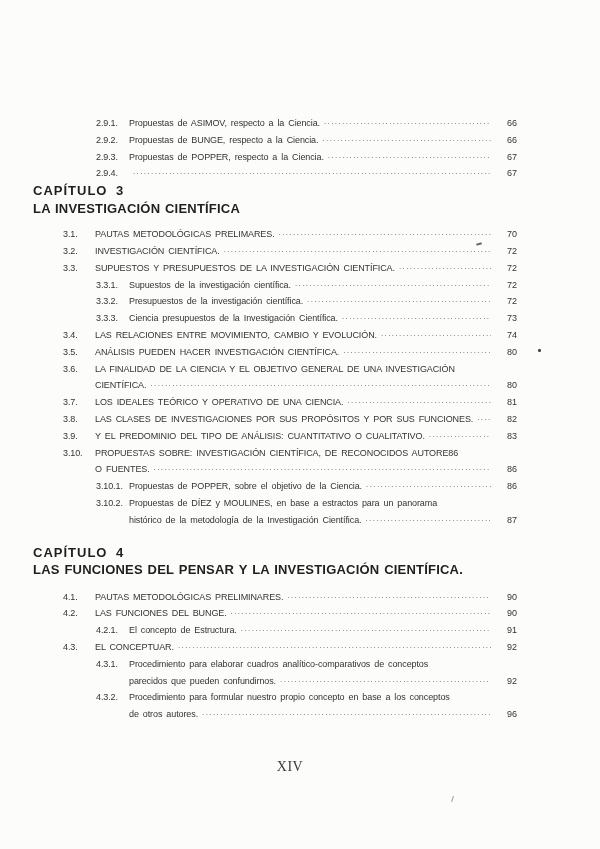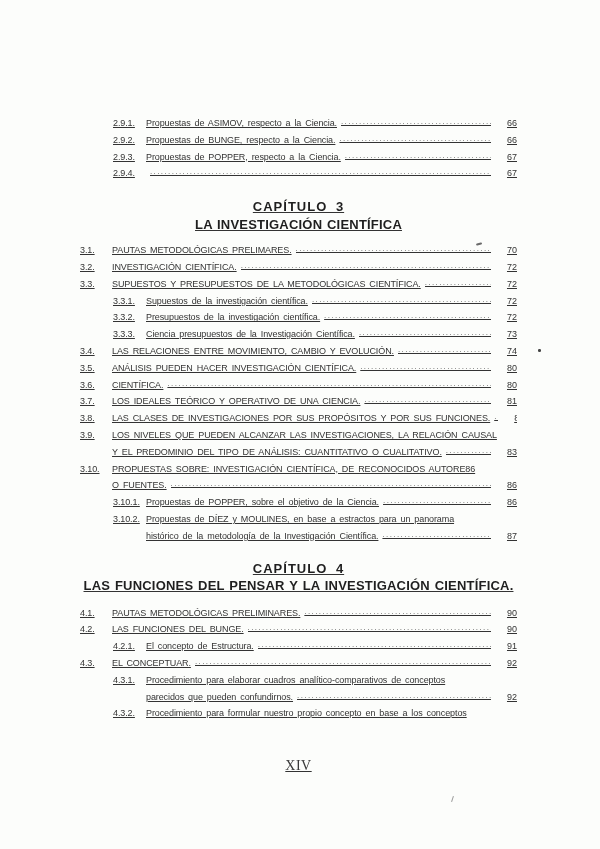--- a/index.html
+++ b/index.html
@@ -12,23 +12,22 @@
   body{
     width:600px;height:849px;overflow:hidden;
     background:var(--page-bg);
     font-family:"Liberation Sans",sans-serif;
     color:var(--ink);
     position:relative;
   }
   .page{
     box-sizing:border-box;
     width:600px;height:644px;
-    padding:115px 83px 0 80px;
+    padding:115px 83px 0 63px;
     position:relative;
-    text-decoration:underline;
   }
   
   .entry{
     display:flex;
     line-height:16.8px;
     font-size:9px;
     letter-spacing:-0.1px;
     color:var(--ink);
   }
   .entry.main{word-spacing:1.6px;}
@@ -53,22 +52,21 @@
   }
   .leader::after{
     content:"..............................................................................................................................................................................................................................";
   }
   .pg{
     flex:none;min-width:20px;text-align:right;
     font-size:9px;letter-spacing:0;word-spacing:normal;
   }
   
   .chapter{
-    text-align:center;
-    margin:16px -30px 9px -30px;
+    margin:0 -30px 9px -30px;
     color:var(--ink-strong);
     font-weight:bold;
   }
   .chapter .kicker{
     font-size:13px;line-height:17.5px;letter-spacing:1px;word-spacing:4px;
   }
   .chapter .title{
     font-size:13px;line-height:17.5px;letter-spacing:0.2px;word-spacing:1px;
   }
   .chapter.ch4{margin-top:15px;margin-bottom:10px;}
@@ -151,21 +149,21 @@
             <span class="txt">INVESTIGACIÓN CIENTÍFICA.</span>
             <span class="leader"></span>
             <span class="pg">72</span>
           </div>
         </div>
       </div>
       <div class="entry main">
         <span class="num">3.3.</span>
         <div class="body">
           <div class="line">
-            <span class="txt">SUPUESTOS Y PRESUPUESTOS DE LA METODOLÓGICAS CIENTÍFICA.</span>
+            <span class="txt">SUPUESTOS Y PRESUPUESTOS DE LA INVESTIGACIÓN CIENTÍFICA.</span>
             <span class="leader"></span>
             <span class="pg">72</span>
           </div>
         </div>
       </div>
       <div class="entry sub">
         <span class="num">3.3.1.</span>
         <div class="body">
           <div class="line">
             <span class="txt">Supuestos de la investigación científica.</span>
@@ -211,20 +209,23 @@
             <span class="txt">ANÁLISIS PUEDEN HACER INVESTIGACIÓN CIENTÍFICA.</span>
             <span class="leader"></span>
             <span class="pg">80</span>
           </div>
         </div>
       </div>
       <div class="entry main">
         <span class="num">3.6.</span>
         <div class="body">
           <div class="line">
+            <span class="txt">LA FINALIDAD DE LA CIENCIA Y EL OBJETIVO GENERAL DE UNA INVESTIGACIÓN</span>
+          </div>
+          <div class="line">
             <span class="txt">CIENTÍFICA.</span>
             <span class="leader"></span>
             <span class="pg">80</span>
           </div>
         </div>
       </div>
       <div class="entry main">
         <span class="num">3.7.</span>
         <div class="body">
           <div class="line">
@@ -240,23 +241,20 @@
           <div class="line">
             <span class="txt">LAS CLASES DE INVESTIGACIONES POR SUS PROPÓSITOS Y POR SUS FUNCIONES.</span>
             <span class="leader"></span>
             <span class="pg">82</span>
           </div>
         </div>
       </div>
       <div class="entry main">
         <span class="num">3.9.</span>
         <div class="body">
-          <div class="line">
-            <span class="txt">LOS NIVELES QUE PUEDEN ALCANZAR LAS INVESTIGACIONES, LA RELACIÓN CAUSAL</span>
-          </div>
           <div class="line">
             <span class="txt">Y EL PREDOMINIO DEL TIPO DE ANÁLISIS: CUANTITATIVO O CUALITATIVO.</span>
             <span class="leader"></span>
             <span class="pg">83</span>
           </div>
         </div>
       </div>
       <div class="entry main">
         <span class="num">3.10.</span>
         <div class="body">
@@ -348,20 +346,25 @@
             <span class="leader"></span>
             <span class="pg">92</span>
           </div>
         </div>
       </div>
       <div class="entry sub">
         <span class="num">4.3.2.</span>
         <div class="body">
           <div class="line">
             <span class="txt">Procedimiento para formular nuestro propio concepto en base a los conceptos</span>
+          </div>
+          <div class="line">
+            <span class="txt">de otros autores.</span>
+            <span class="leader"></span>
+            <span class="pg">96</span>
           </div>
         </div>
       </div>
     </div>
   <div class="footer">XIV</div>
   <div class="speck tilde"></div>
   <div class="speck dot"></div>
   <div class="speck slash"></div>
 </div>
 

